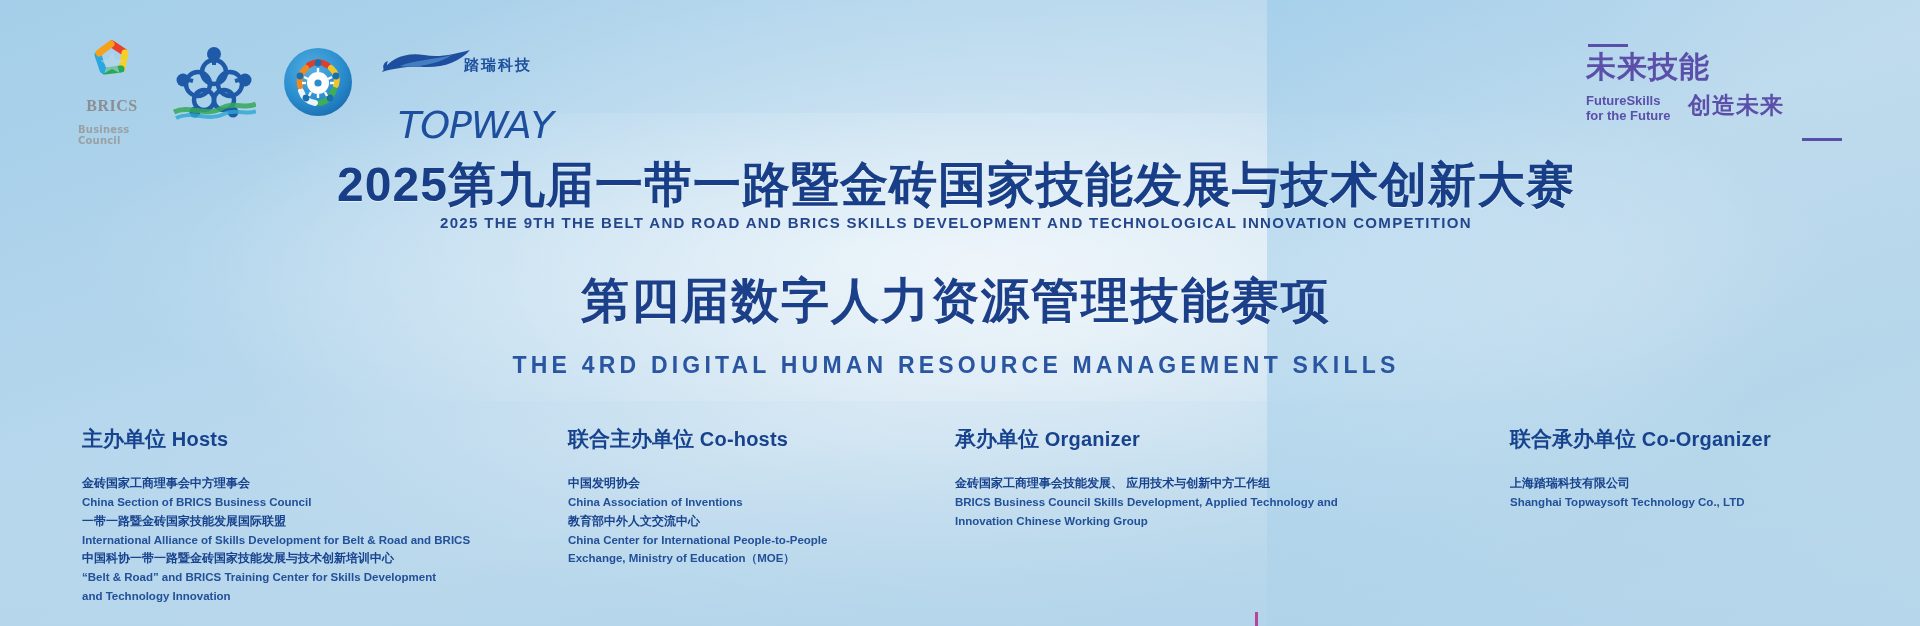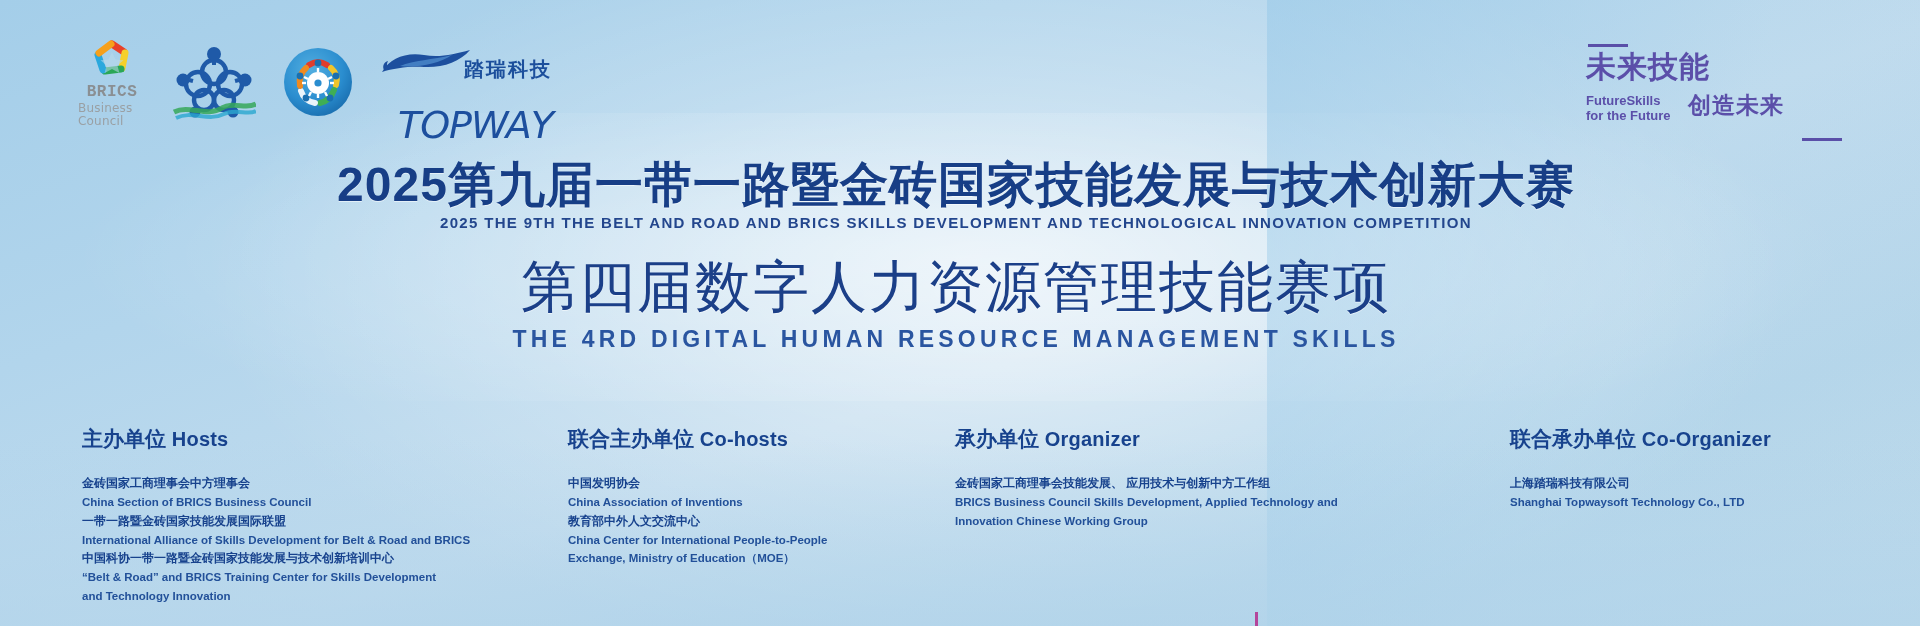--- a/index.html
+++ b/index.html
@@ -55,49 +55,49 @@
     align-items: flex-end;
     gap: 26px;
   }
   .logo { position: relative; }
 
   
   .logo-brics { width: 68px; height: 84px; display:flex; flex-direction:column; align-items:center; }
   .brics-star { width: 46px; height: 44px; position: relative; }
   .brics-star svg { display:block; }
   .brics-word {
-    font-family: Liberation Mono, monospace;
+    font-family: Liberation Serif, serif;
     font-weight: 700;
     font-size: 16px;
     letter-spacing: 0.5px;
     color: #8a8f93;
     line-height: 1;
-    margin-top: 2px;
+    margin-top: 16px;
   }
   .brics-sub {
     font-family: "DejaVu Sans", sans-serif;
-    font-weight: 400;
-    font-size: 12px;
+    font-weight: 700;
+    font-size: 10px;
     letter-spacing: 0.2px;
     color: #9aa0a4;
     line-height: 1.1;
-    margin-top: 2px;
+    margin-top: 10px;
   }
 
   
   .logo-alliance { width: 84px; height: 84px; }
   
   .logo-badge { width: 72px; height: 80px; display:flex; align-items:center; }
 
   
   .logo-topway { width: 160px; height: 80px; position: relative; }
   .topway-cn {
     position: absolute;
     left: 84px; top: 14px;
-    font-size: 20px;
+    font-size: 15px;
     font-weight: 700;
     color: #1c4f9c;
     letter-spacing: 2px;
     white-space: nowrap;
   }
   .topway-word {
     position: absolute;
     left: 18px; top: 32px;
     font-family: "DejaVu Sans", sans-serif;
     font-weight: 400;
@@ -178,31 +178,31 @@
     margin-top: 2px;
     font-family: "Liberation Sans Narrow", "Liberation Sans", sans-serif;
     font-size: 15.5px;
     font-weight: 700;
     letter-spacing: 1.35px;
     color: #23468d;
     transform: scaleX(0.97);
     white-space: nowrap;
   }
   .subtitle-cn {
-    margin-top: 24px;
-    font-size: 56px;
-    font-weight: 400;
+    margin-top: 42px;
+    font-size: 48px;
+    font-weight: 700;
     letter-spacing: 2px;
     color: #1b3f88;
     line-height: 1.12;
     text-shadow: 0 1px 0 rgba(255,255,255,0.5);
     white-space: nowrap;
   }
   .subtitle-en {
-    margin-top: 8px;
+    margin-top: 24px;
     font-size: 23px;
     font-weight: 700;
     letter-spacing: 4.2px;
     color: #2a55a0;
     white-space: nowrap;
   }
 
   
   .orgs {
     position: absolute;

